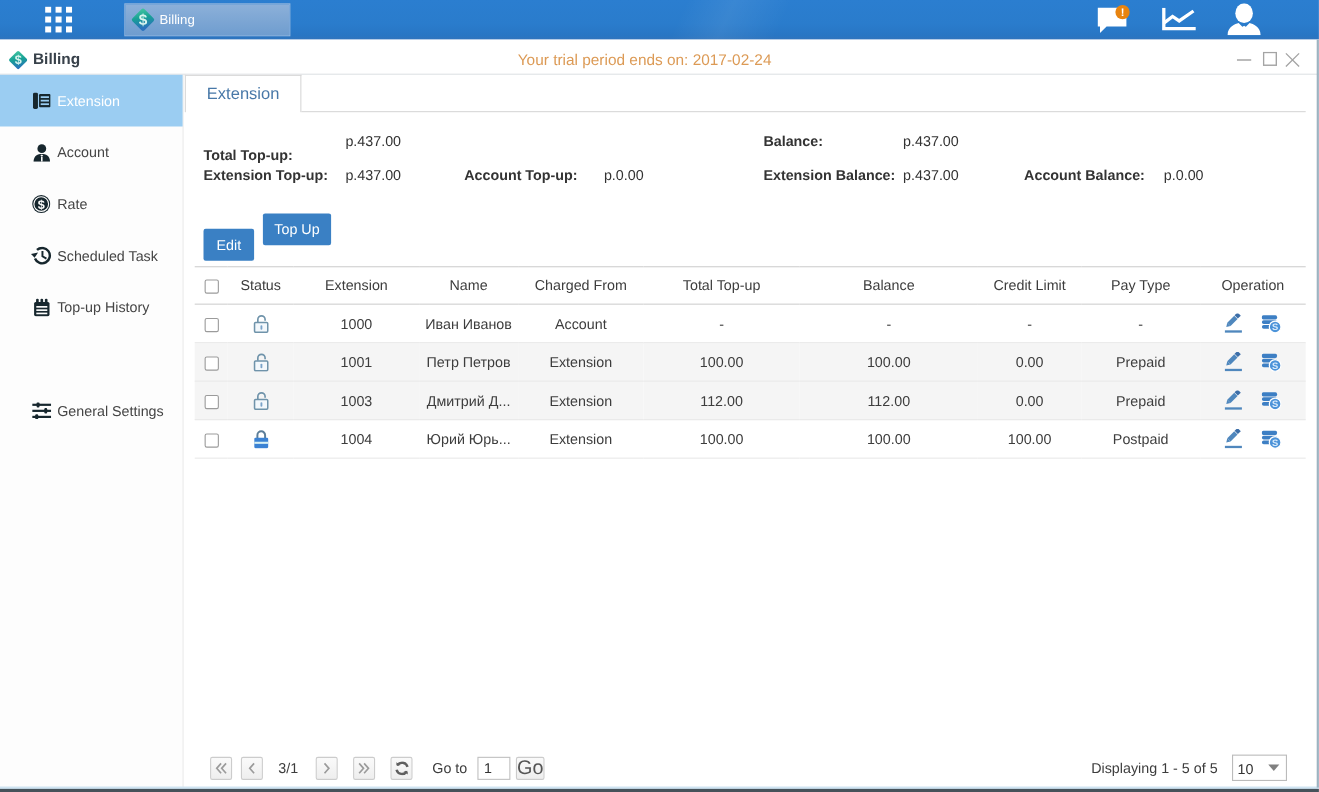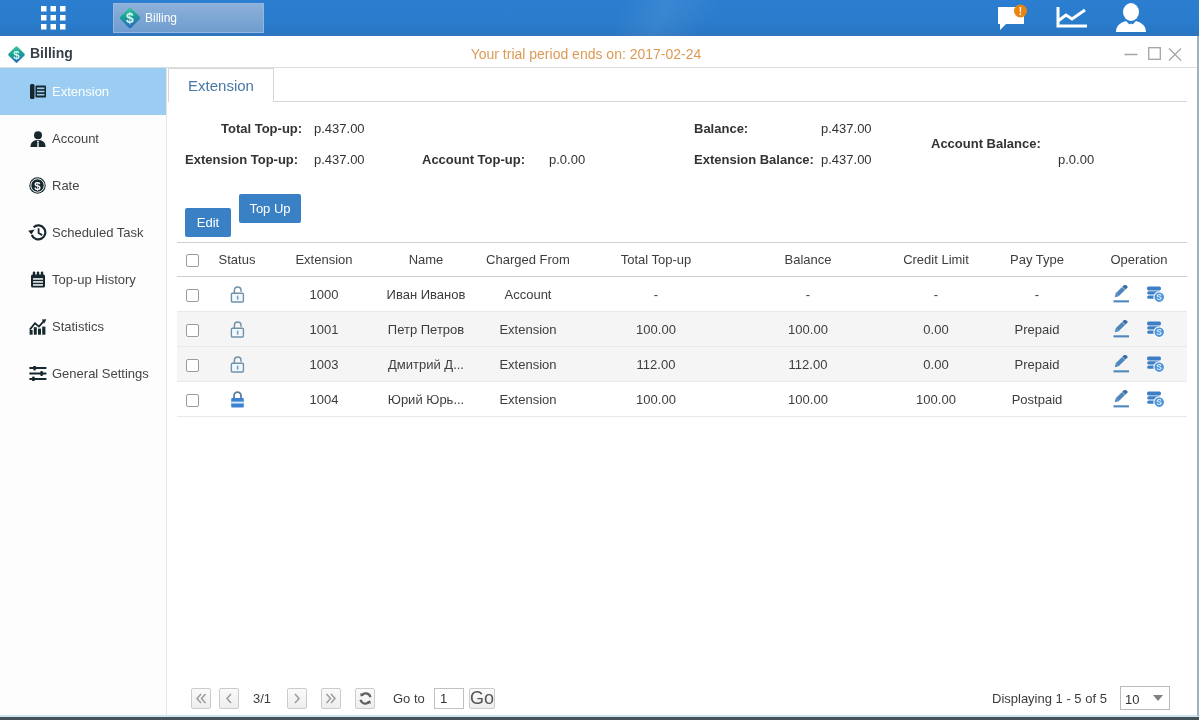--- a/index.html
+++ b/index.html
@@ -225,64 +225,51 @@
         <rect x="2.8" y="0.5" width="2.4" height="4.5" rx="1.1" fill="#17272e"></rect>
         <rect x="6.8" y="0.5" width="2.4" height="4.5" rx="1.1" fill="#17272e"></rect>
         <rect x="10.8" y="0.5" width="2.4" height="4.5" rx="1.1" fill="#17272e"></rect>
         <rect x="3" y="7.2" width="10" height="1.5" fill="#fdfdfd"></rect>
         <rect x="3" y="10.2" width="10" height="1.5" fill="#fdfdfd"></rect>
         <rect x="3" y="13.2" width="10" height="1.5" fill="#fdfdfd"></rect>
       </svg>
         </span>
         <span class="tx">Top-up History</span>
     </div>
-    <div class="sitem" style="top:235px;">
-      <span class="ic">
-          <svg width="18" height="16" viewBox="0 0 18 16">
-        <rect x="0.6" y="11" width="3" height="4.7" fill="#17272e"></rect>
-        <rect x="4.8" y="8.2" width="3" height="7.5" fill="#17272e"></rect>
-        <rect x="9" y="9.6" width="3" height="6.1" fill="#17272e"></rect>
-        <rect x="13.2" y="7.6" width="3.2" height="8.1" fill="#17272e"></rect>
-        <path d="M0.8 10.6 L6 4.2 L10 7.6 L15 1.8" fill="none" stroke="#17272e" stroke-width="1.8"></path>
-        <path d="M12.8 0.4 L17.4 0.2 L15.2 4.4 z" fill="#17272e"></path>
-      </svg>
-        </span>
-        <span class="tx">Statistics</span>
-    </div>
     <div class="sitem" style="top:282px;">
       <span class="ic">
           <svg width="18" height="15" viewBox="0 0 18 15">
         <rect x="0.4" y="1" width="17" height="2" fill="#17272e"></rect>
         <rect x="0.4" y="6.5" width="17" height="2" fill="#17272e"></rect>
         <rect x="0.4" y="12" width="17" height="2" fill="#17272e"></rect>
         <rect x="4.3" y="-0.5" width="2.6" height="5" rx="1" fill="#17272e"></rect>
         <rect x="11.3" y="5" width="2.6" height="5" rx="1" fill="#17272e"></rect>
         <rect x="3.1" y="10.5" width="2.6" height="5" rx="1" fill="#17272e"></rect>
       </svg>
         </span>
         <span class="tx">General Settings</span>
     </div>
   </div>
 
   <div id="content" class="abs">
     <div id="tab1">Extension</div>
     <div id="tabline"></div>
 
-    <div class="slabel" style="left:18px; top:53px;margin-left:36px;">Total Top-up:</div>
+    <div class="slabel" style="left:18px; top:65px;">Total Top-up:</div>
     <div class="svalue" style="left:147px; top:53px;">p.437.00</div>
     <div class="slabel" style="left:527px; top:53px;">Balance:</div>
     <div class="svalue" style="left:654px; top:53px;">p.437.00</div>
 
     <div class="slabel" style="left:18px; top:84px;">Extension Top-up:</div>
     <div class="svalue" style="left:147px; top:84px;">p.437.00</div>
     <div class="slabel" style="left:255px; top:84px;">Account Top-up:</div>
     <div class="svalue" style="left:382px; top:84px;">p.0.00</div>
     <div class="slabel" style="left:527px; top:84px;">Extension Balance:</div>
     <div class="svalue" style="left:654px; top:84px;">p.437.00</div>
-    <div class="slabel" style="left:764px; top:68px;">Account Balance:</div>
+    <div class="slabel" style="left:764px; top:84px;">Account Balance:</div>
     <div class="svalue" style="left:891px; top:84px;">p.0.00</div>
 
     <div class="btn" style="left:18px; top:140px; width:46px; height:29px;">Edit</div>
     <div class="btn" style="left:72px; top:126px; width:62px; height:29px;">Top Up</div>
 
     <table id="tbl">
       <colgroup>
         <col style="width:30px">
           <col style="width:60px">
           <col style="width:114px">

